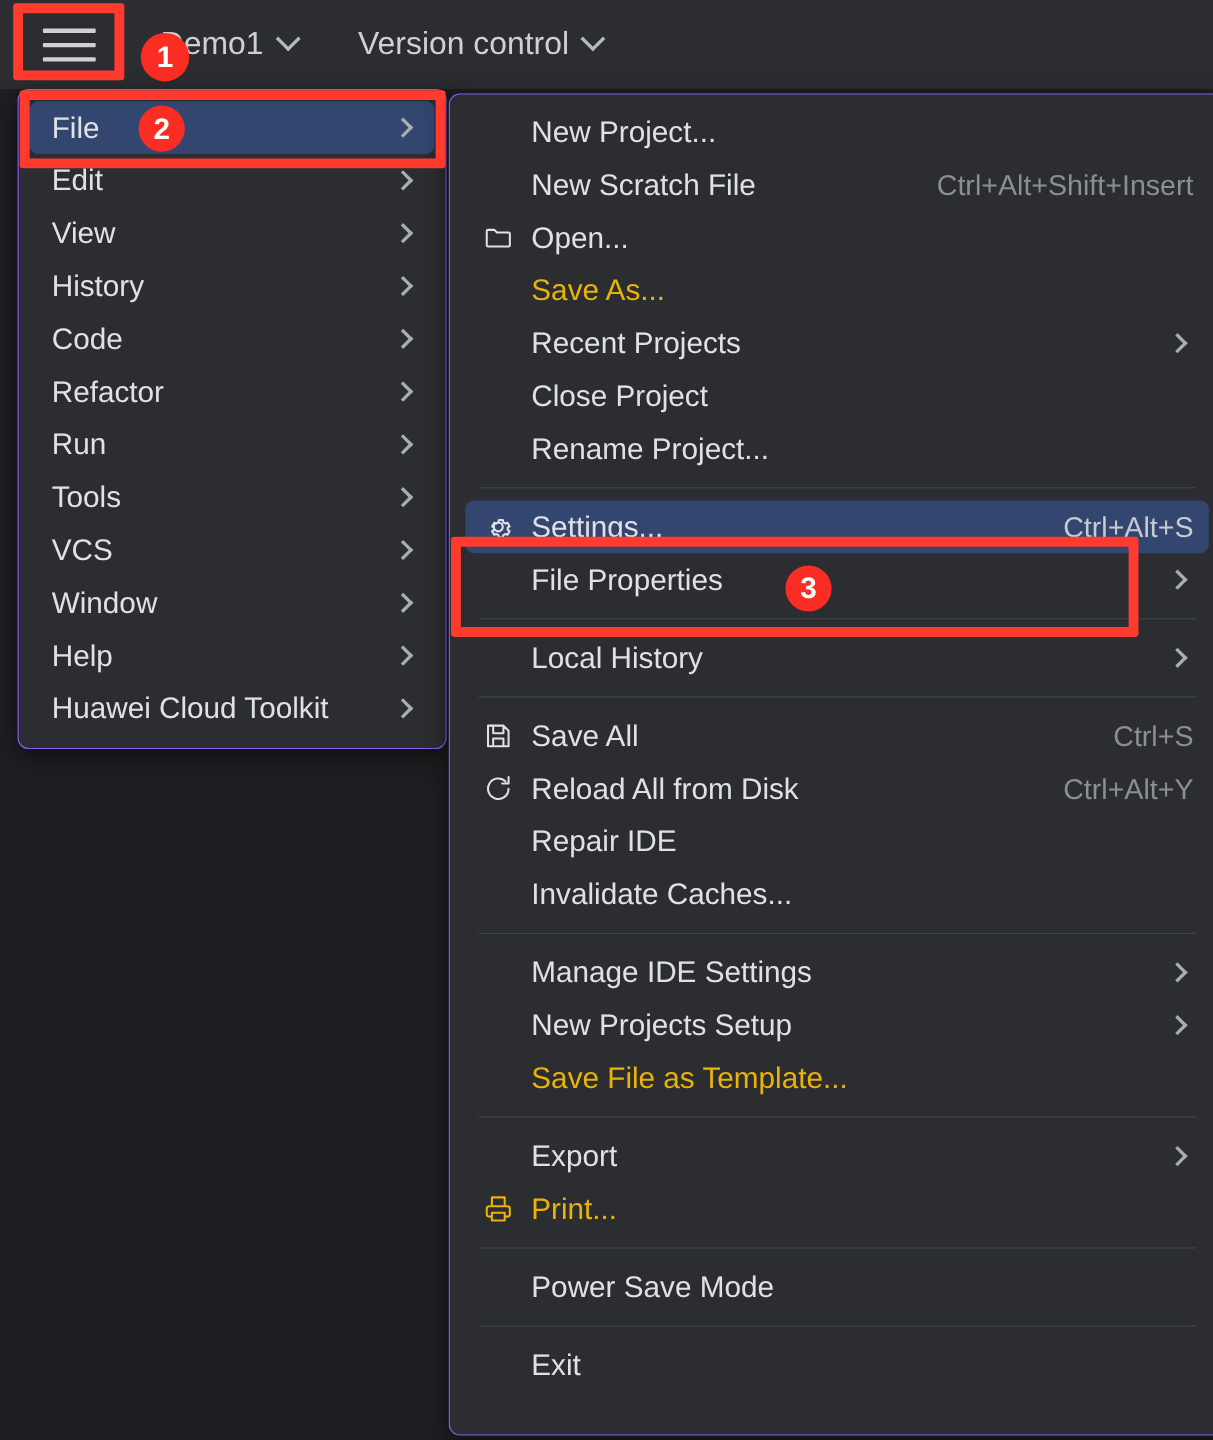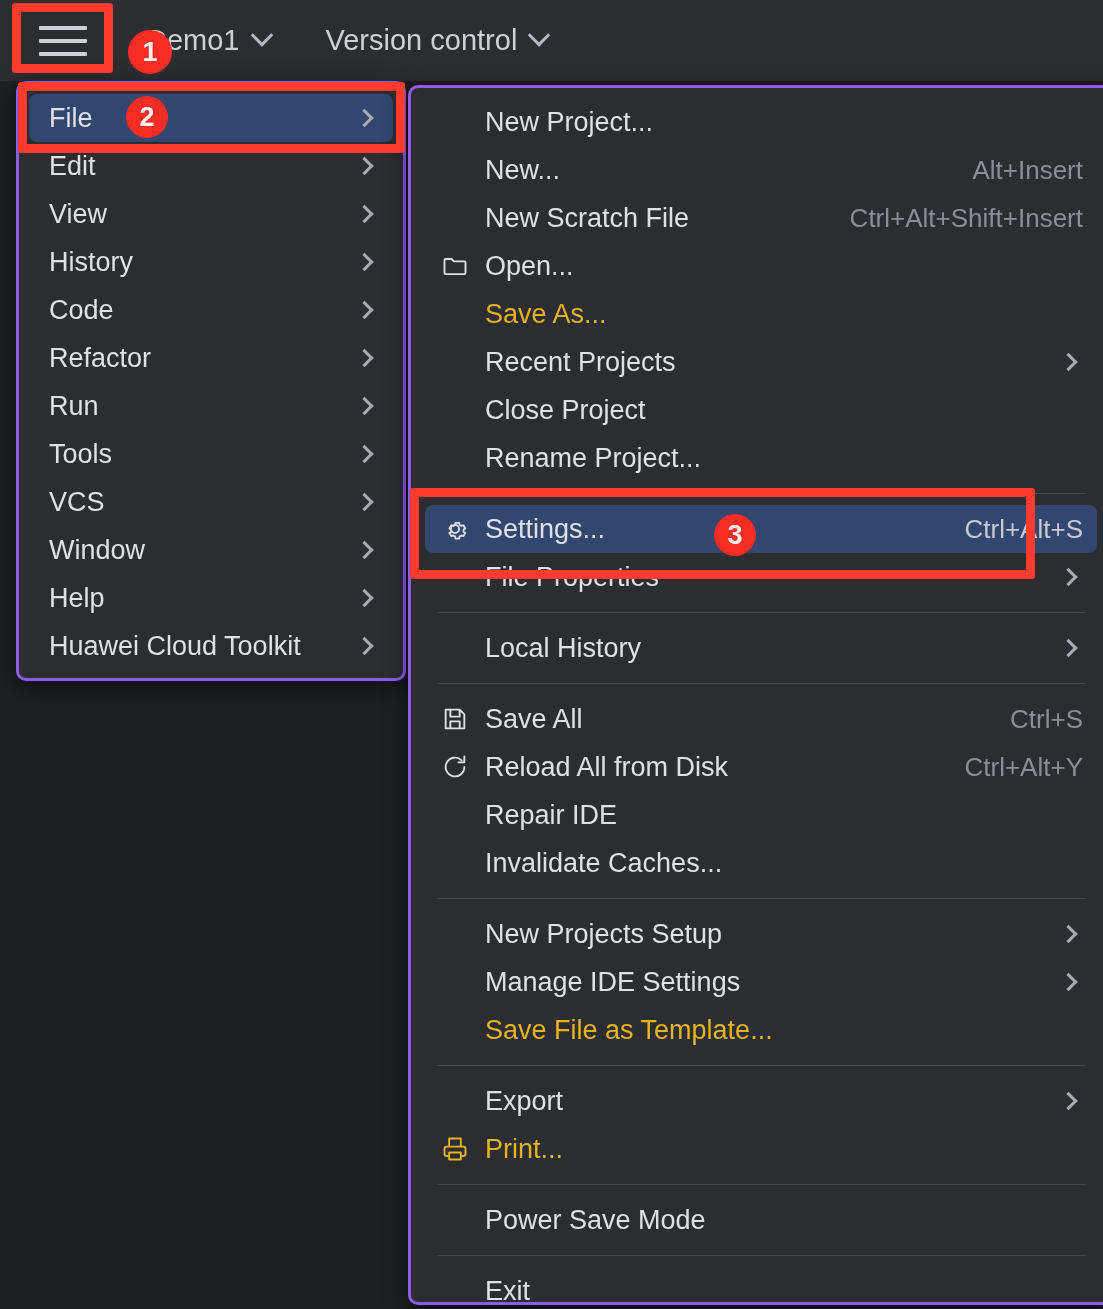--- a/index.html
+++ b/index.html
@@ -66,21 +66,21 @@
     width: 16px; height: 16px;
     border-right: 3px solid #b6b8bf;
     border-bottom: 3px solid #b6b8bf;
     transform: rotate(45deg) translate(-4px,-4px);
   }
 
   
   .panel {
     position: absolute;
     background: #2b2d30;
-    border: 3px solid #8b5cf6;
+    border: 1px solid #8b5cf6;
     border-radius: 10px;
     box-shadow: 0 6px 22px rgba(0,0,0,0.55);
     padding: 10px 0;
   }
 
   #main-menu {
     left: 16px;
     top: 81px;
     width: 390px;
     height: 600px;
@@ -250,26 +250,20 @@
     </div>
 
   <div class="panel" id="file-submenu">
       <div class="mi sub">
         <span class="gi blank"></span>
         <span class="label">New Project...</span>
         <span class="spacer"></span>
       </div>
       <div class="mi sub">
         <span class="gi blank"></span>
-        <span class="label">New...</span>
-        <span class="spacer"></span>
-        <span class="accel">Alt+Insert</span>
-      </div>
-      <div class="mi sub">
-        <span class="gi blank"></span>
         <span class="label">New Scratch File</span>
         <span class="spacer"></span>
         <span class="accel">Ctrl+Alt+Shift+Insert</span>
       </div>
       <div class="mi sub">
         <span class="gi">
           <svg width="28" height="28" viewBox="0 0 24 24" fill="none" stroke="currentColor" stroke-width="1.6" stroke-linecap="round" stroke-linejoin="round">
             <path d="M3 7a1 1 0 0 1 1-1h5l2 2h9a1 1 0 0 1 1 1v9a1 1 0 0 1-1 1H4a1 1 0 0 1-1-1z"></path>
           </svg>
         </span>
@@ -348,27 +342,27 @@
         <span class="spacer"></span>
       </div>
       <div class="mi sub">
         <span class="gi blank"></span>
         <span class="label">Invalidate Caches...</span>
         <span class="spacer"></span>
       </div>
       <div class="sep"></div>
       <div class="mi sub">
         <span class="gi blank"></span>
+        <span class="label">Manage IDE Settings</span>
+        <span class="spacer"></span>
+        <span class="chev-right"></span>
+      </div>
+      <div class="mi sub">
+        <span class="gi blank"></span>
         <span class="label">New Projects Setup</span>
-        <span class="spacer"></span>
-        <span class="chev-right"></span>
-      </div>
-      <div class="mi sub">
-        <span class="gi blank"></span>
-        <span class="label">Manage IDE Settings</span>
         <span class="spacer"></span>
         <span class="chev-right"></span>
       </div>
       <div class="mi sub disabled">
         <span class="gi blank"></span>
         <span class="label">Save File as Template...</span>
         <span class="spacer"></span>
       </div>
       <div class="sep"></div>
       <div class="mi sub">

